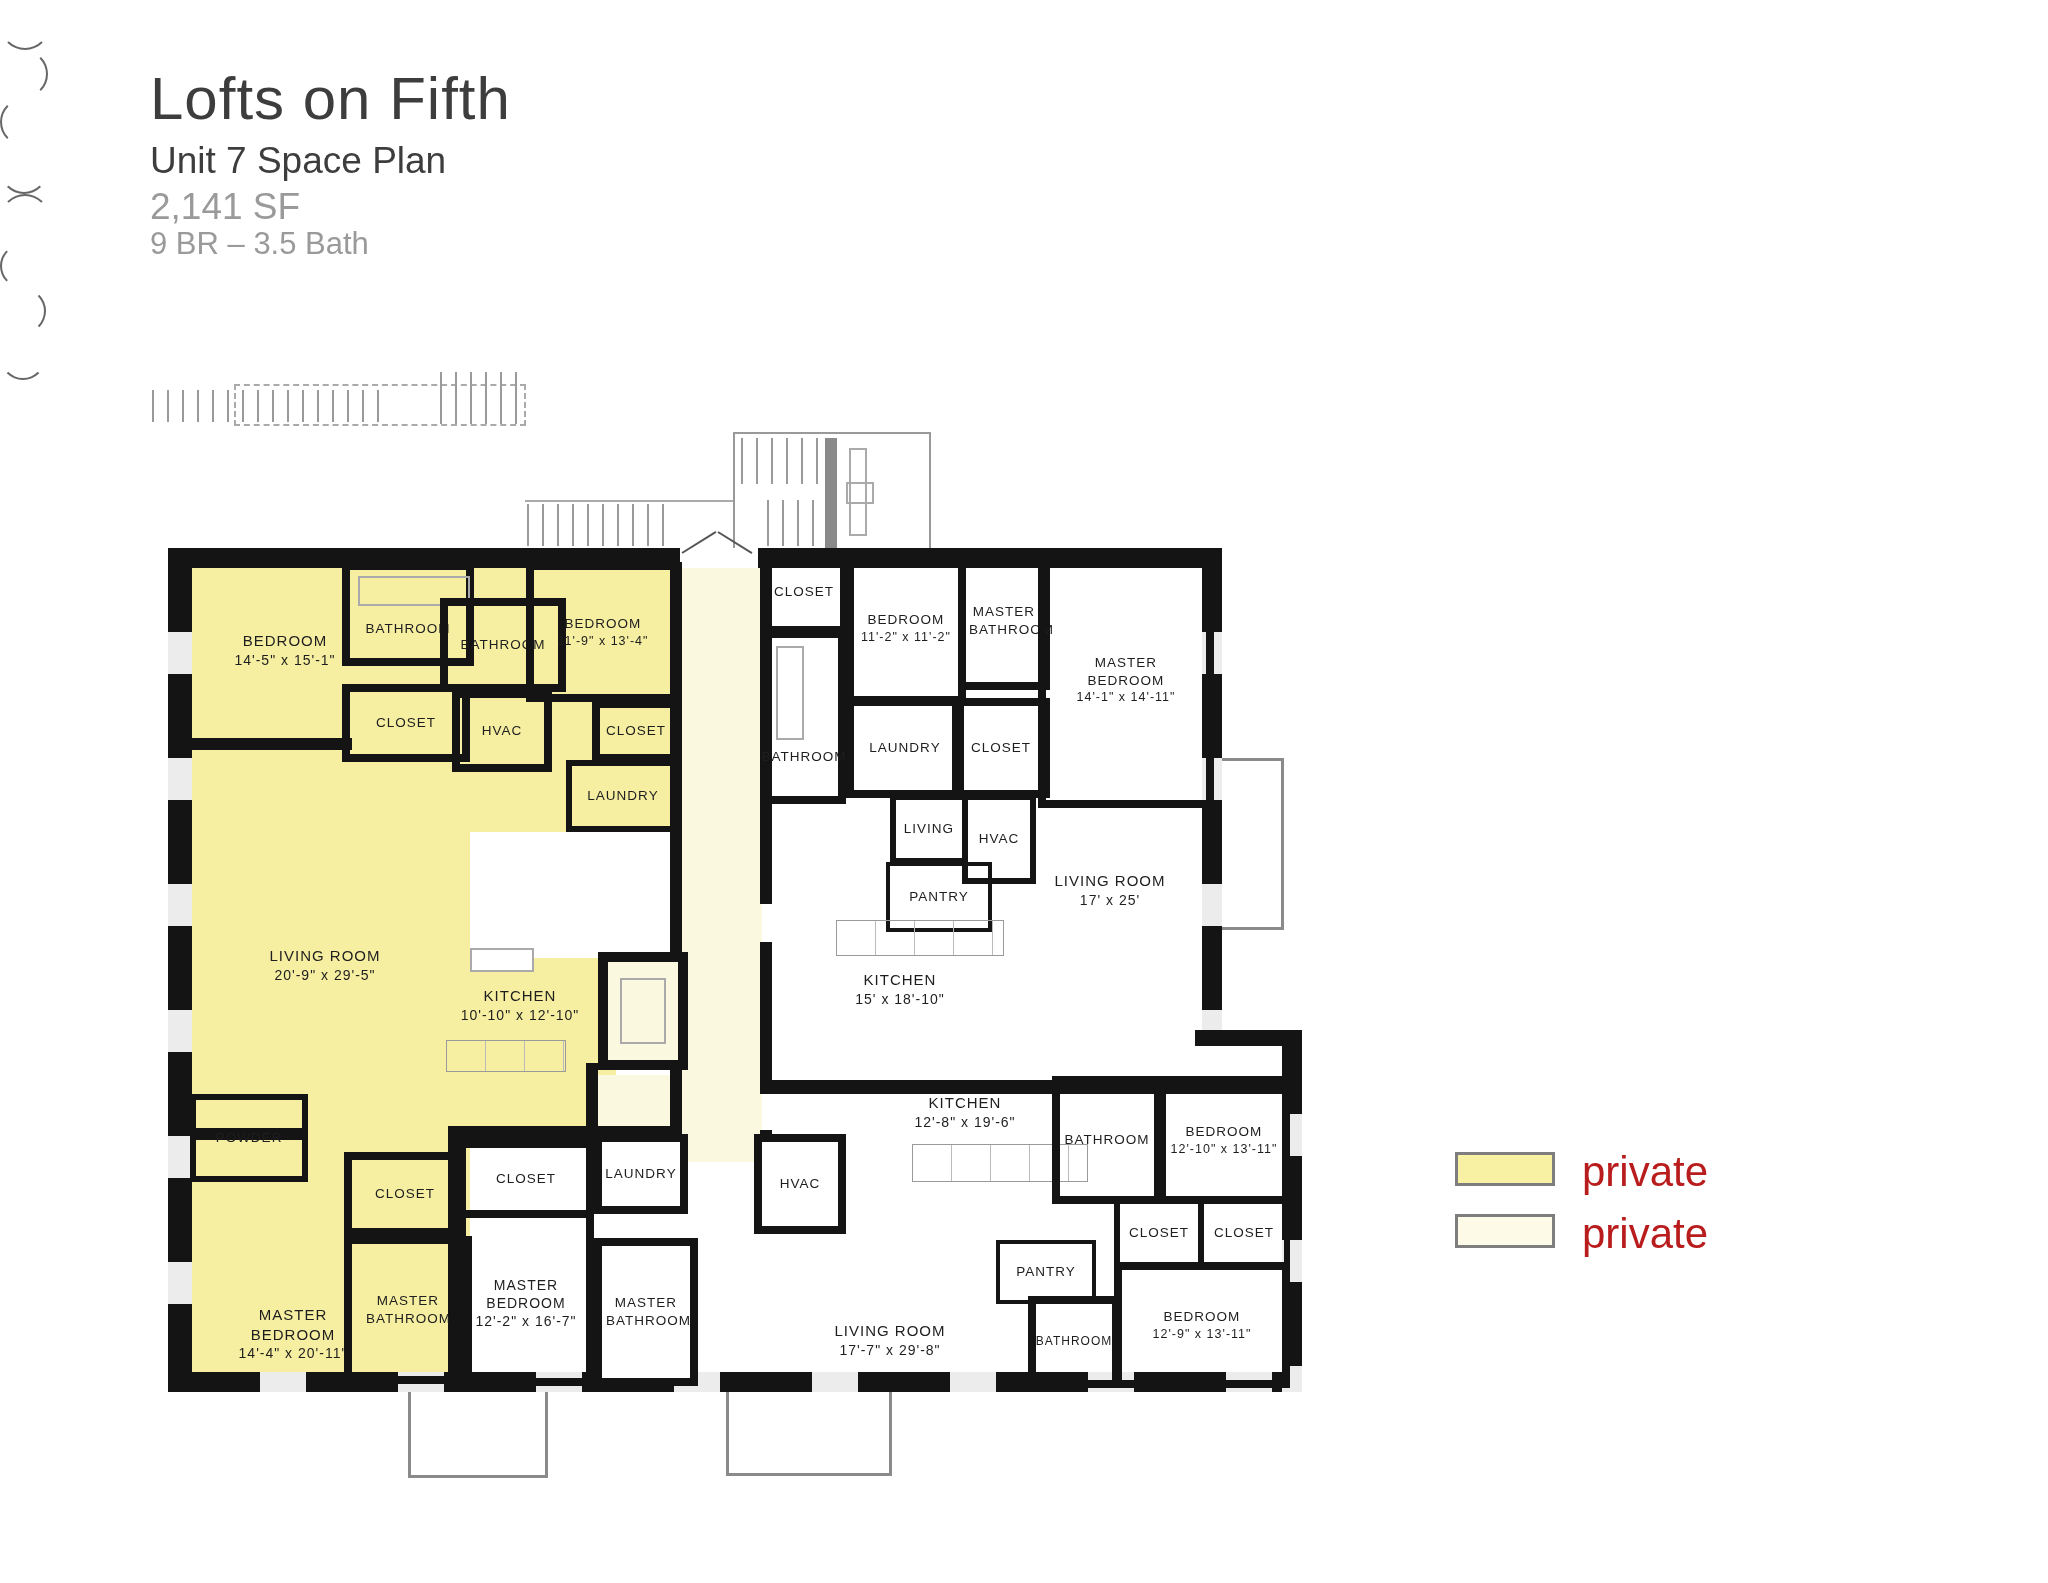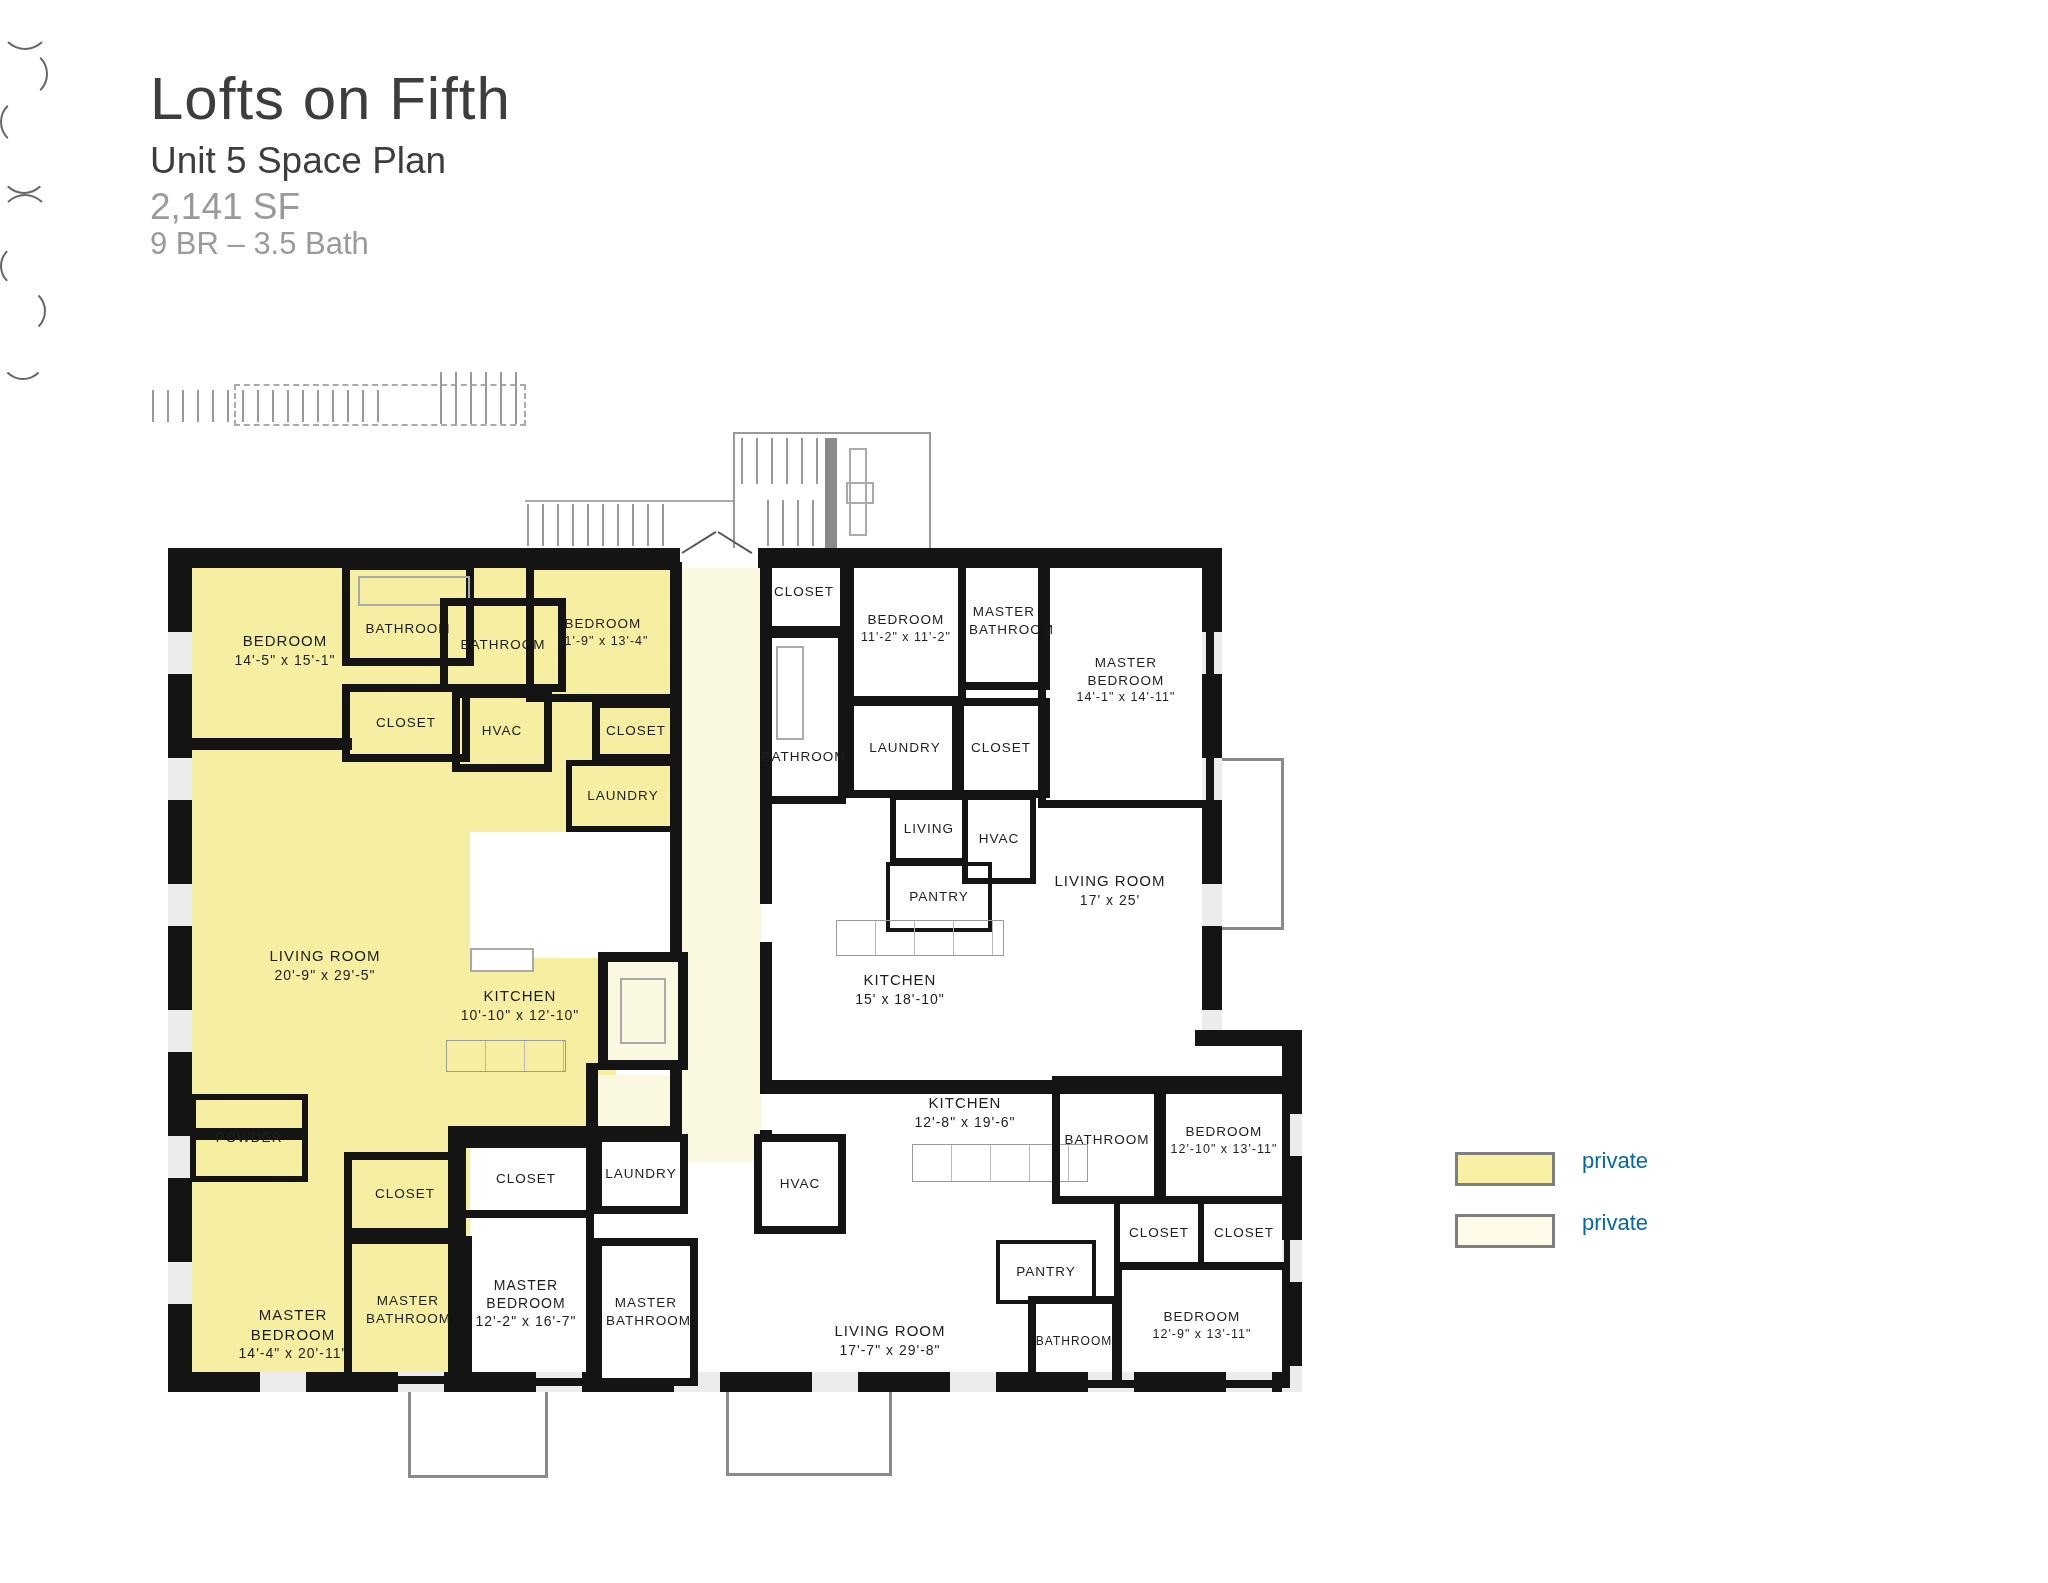--- a/index.html
+++ b/index.html
@@ -6,21 +6,21 @@
   #canvas{position:relative;width:1730px;height:1583px;background:#fff;overflow:hidden;
           font-family:"Liberation Sans","DejaVu Sans",sans-serif;}
   
   .hd{position:absolute;left:150px;color:#3d3d3d;}
   .hd.t{top:64px;font-size:60px;letter-spacing:1px;}
   .hd.s{top:140px;font-size:37px;}
   .hd.a{top:186px;font-size:37px;color:#9a9a9a;}
   .hd.c{top:226px;font-size:31px;color:#9a9a9a;}
   
   .sw{position:absolute;width:100px;height:34px;border:3px solid #7e7e7e;box-sizing:border-box;}
-  .lgl{position:absolute;font-size:22px;color:#0369a1;}
+  .lgl{position:absolute;font-size:42px;color:#b91c1c;}
   
   .zone,.wall,.room,.olabel,.deco{position:absolute;box-sizing:border-box;}
   .wall{background:#141414;}
   .room{border:8px solid #141414;display:flex;flex-direction:column;align-items:center;
         justify-content:center;text-align:center;}
   .rl,.rd,.ol1,.ol2{color:#1e1e1e;letter-spacing:1px;line-height:1.3;white-space:pre-line;}
   .rl{font-size:13.5px;} .rd{font-size:12.5px;}
   .rl:empty,.rd:empty{display:none;}
   .olabel{display:flex;flex-direction:column;align-items:center;justify-content:center;text-align:center;}
   .ol1{font-size:15px;} .ol2{font-size:14px;}
@@ -33,21 +33,21 @@
   
   .winH{background:repeating-linear-gradient(90deg,#141414 0 92px,#ececec 92px 138px);}
   .winV{background:repeating-linear-gradient(180deg,#141414 0 84px,#ececec 84px 126px);}
 </style>
 </head>
 <body>
 
 <div id="canvas">
 
   <div class="hd t">Lofts on Fifth</div>
-  <div class="hd s">Unit 5 Space Plan</div>
+  <div class="hd s">Unit 7 Space Plan</div>
   <div class="hd a">2,141 SF</div>
   <div class="hd c">9 BR – 3.5 Bath</div>
 
   <div class="sw" style="left:1455px;top:1152px;background:#F8F1A3;"></div>
   <div class="lgl" style="left:1582px;top:1148px;">private</div>
   <div class="sw" style="left:1455px;top:1214px;background:#FDFBE7;"></div>
   <div class="lgl" style="left:1582px;top:1210px;">private</div>
 
   <div class="deco dash" style="left:234px;top:384px;width:292px;height:42px;"></div>
   <div class="deco ticks" style="left:152px;top:390px;width:238px;height:32px;"></div>

